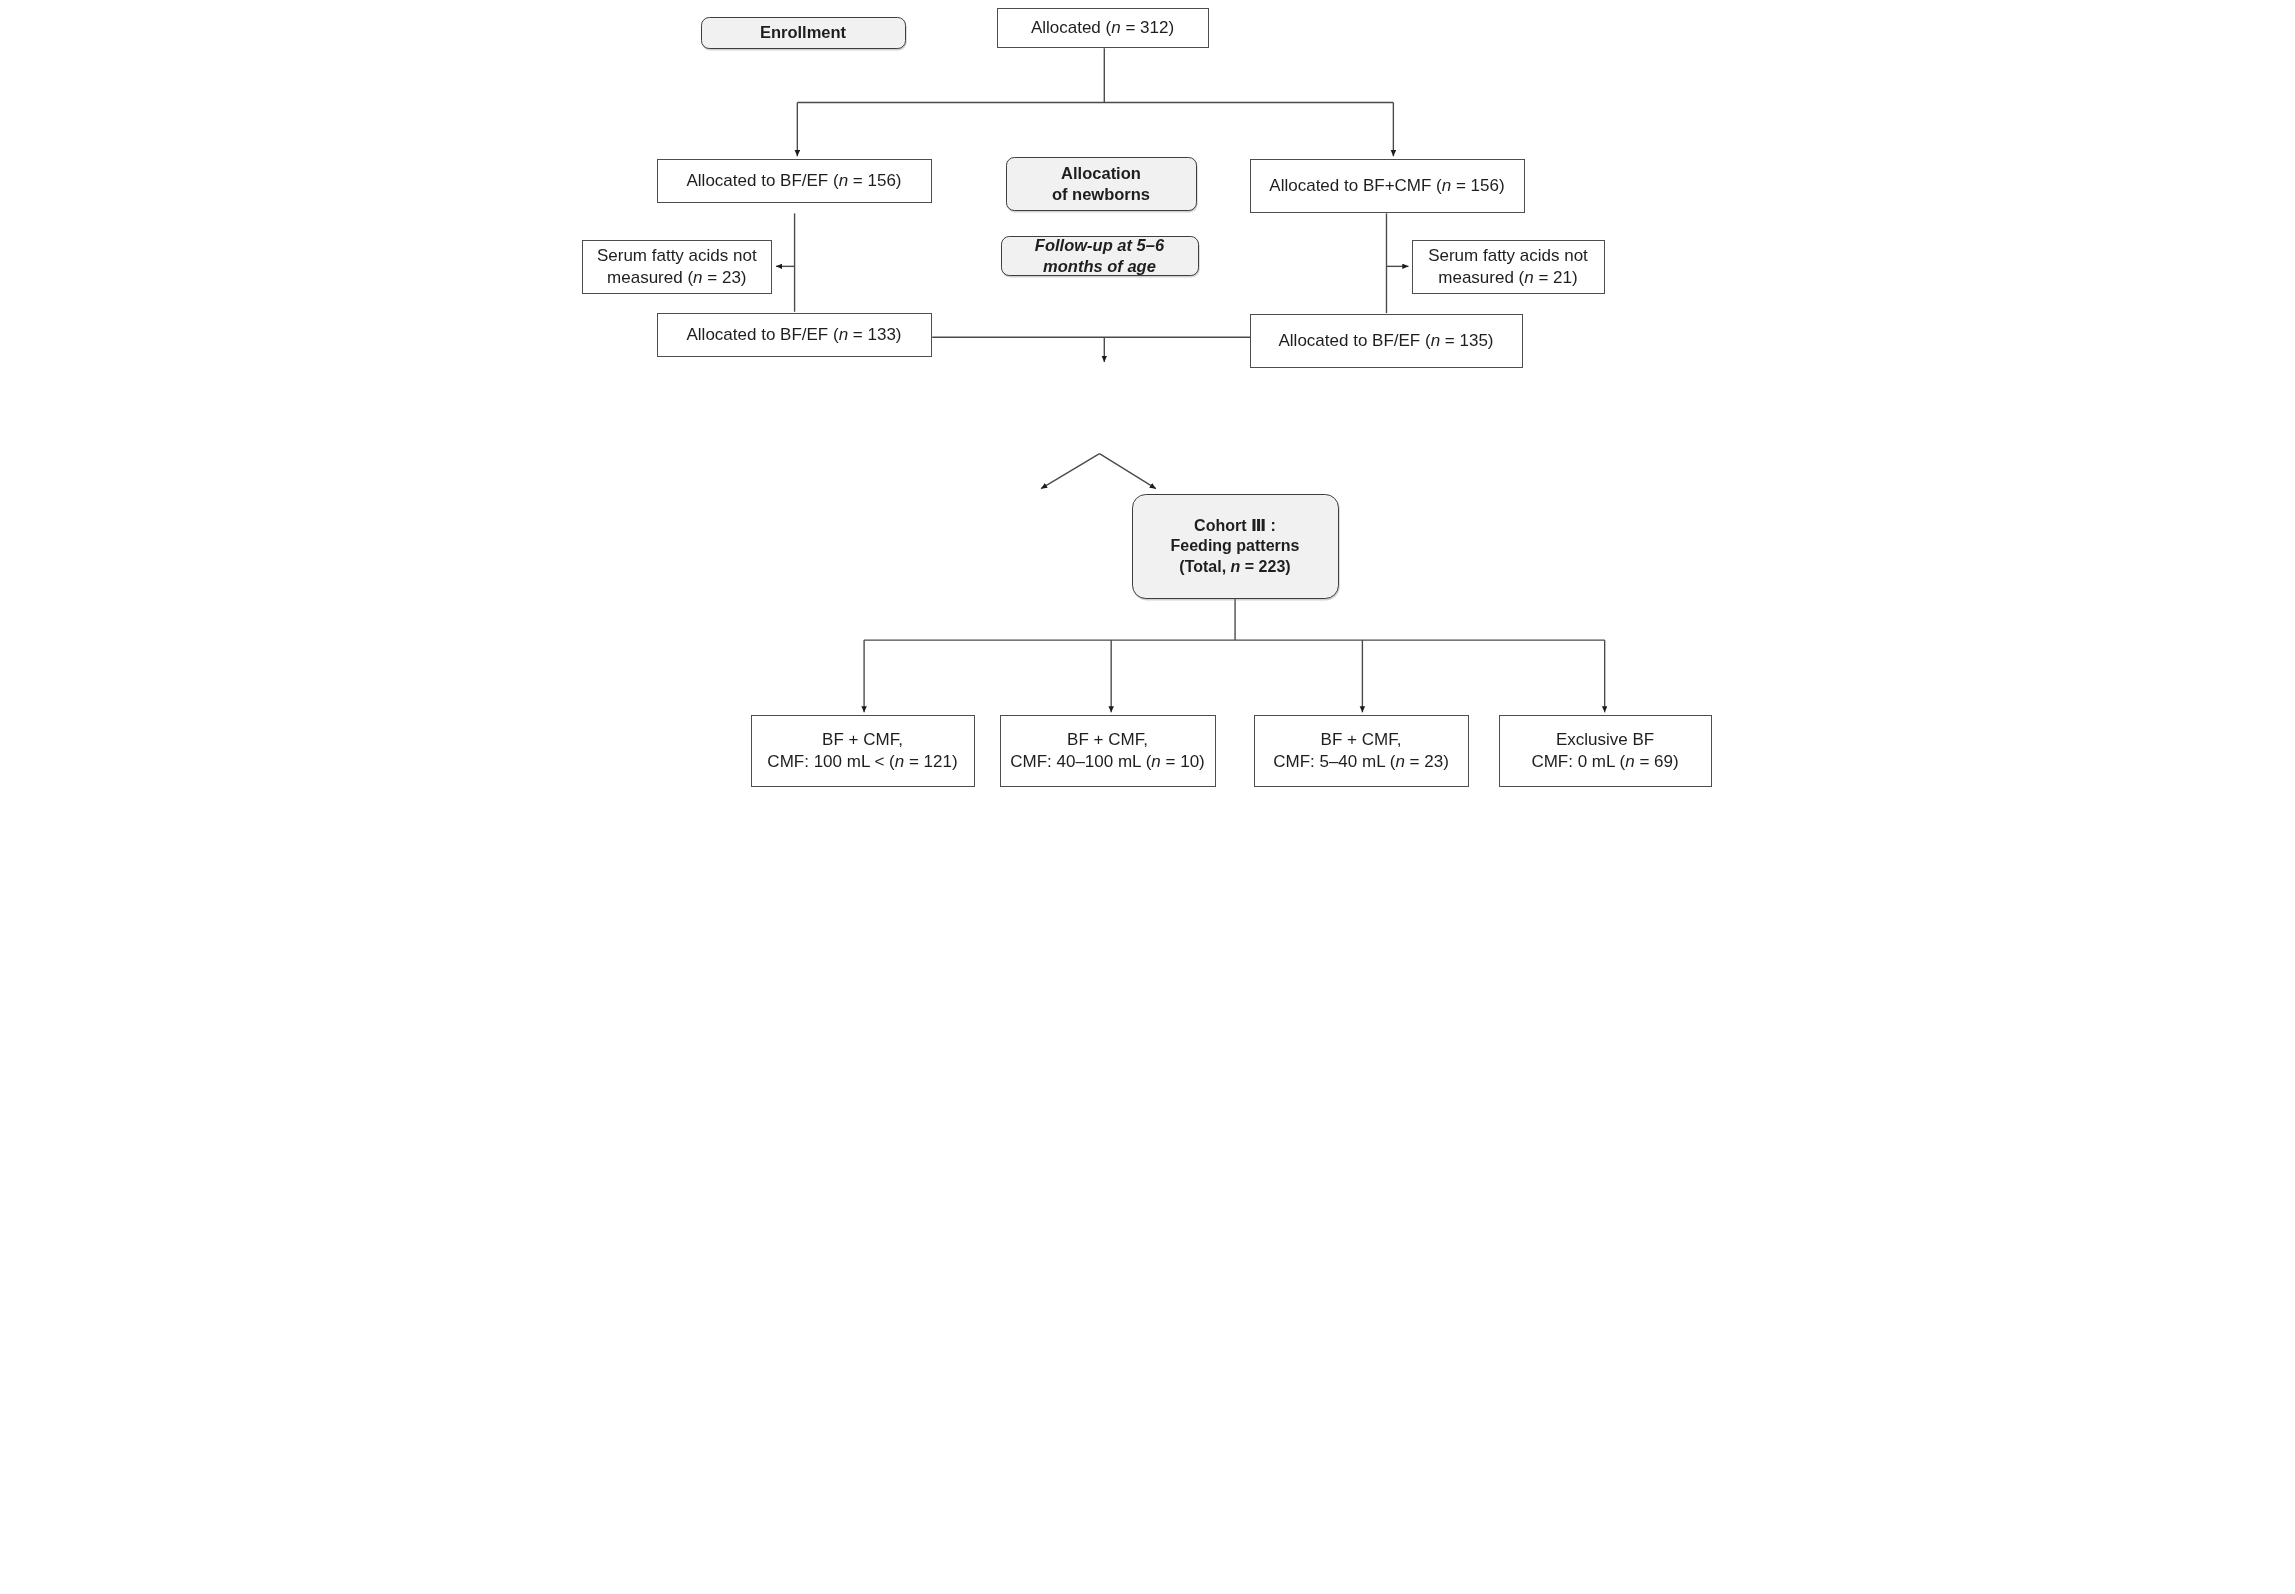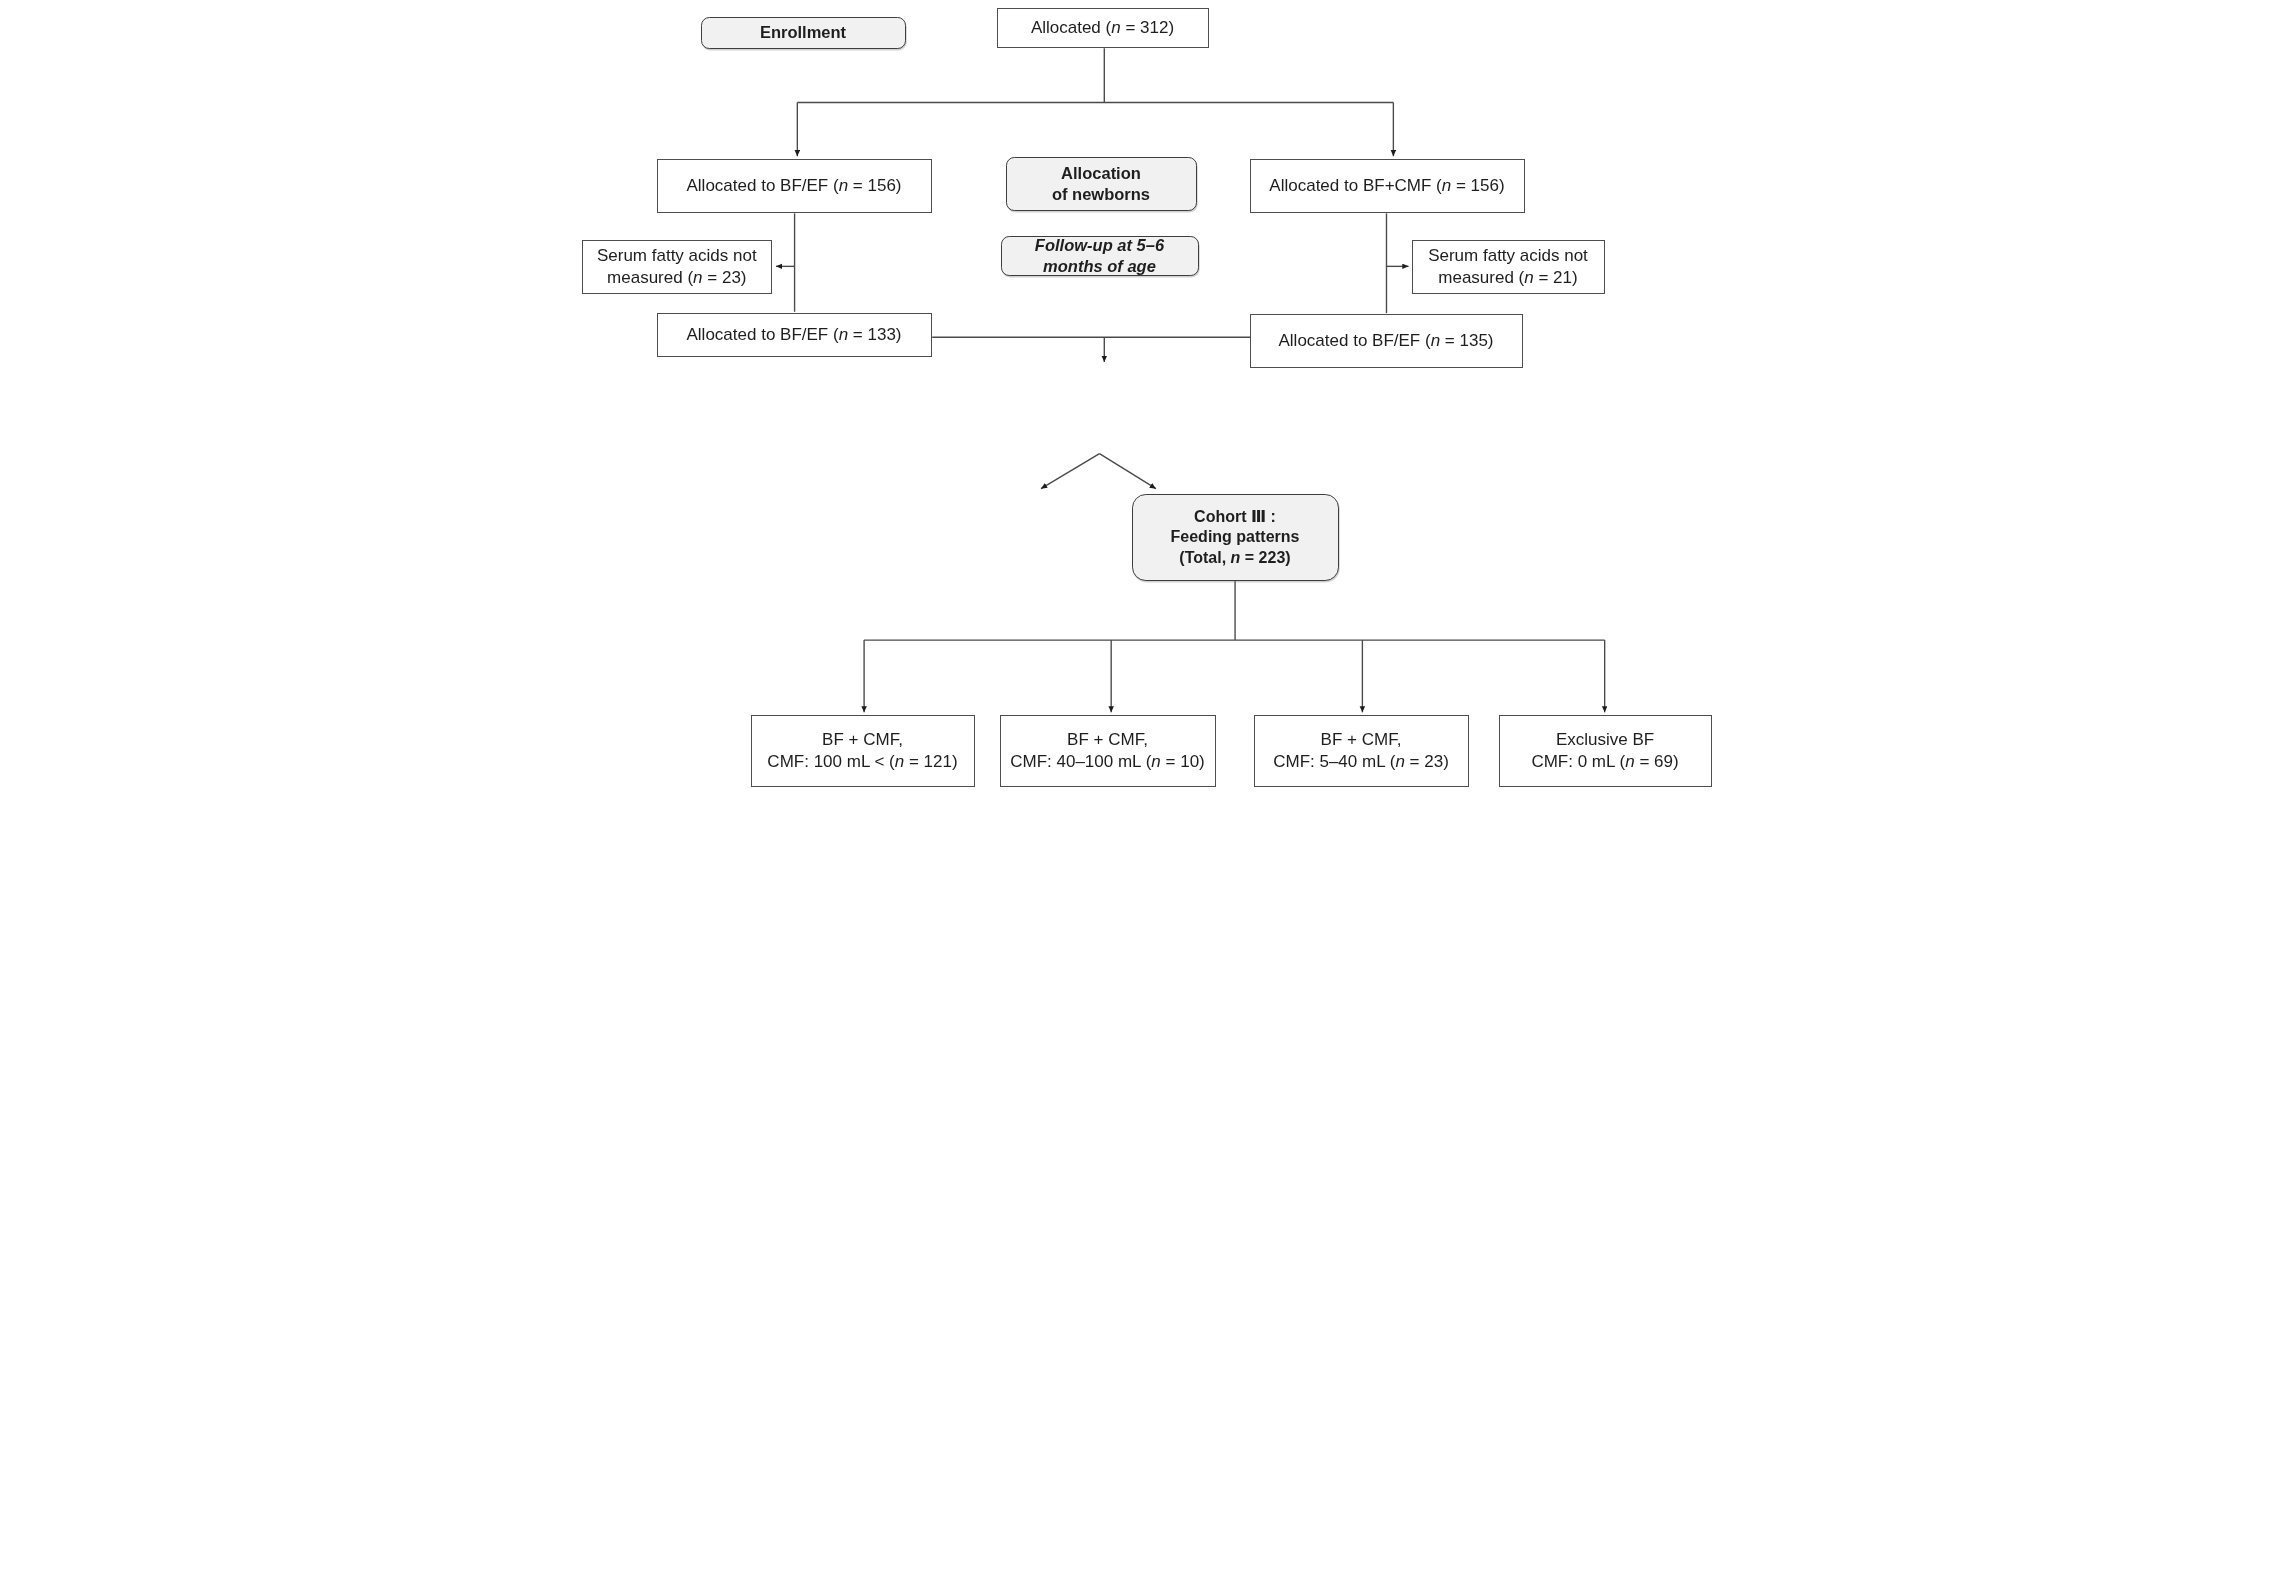--- a/index.html
+++ b/index.html
@@ -93,21 +93,21 @@
 
   <div class="node gray" style="left:427px; top:236px; width:198px; height:40px;font-style:italic;">
     <div class="ln">Follow-up at 5–6</div>
     <div class="ln">months of age</div>
   </div>
 
   <div class="node" style="left:423px; top:8.3px; width:212px; height:40px;">
     <div class="ln"><span>Allocated (</span><span class="nvar">n</span><span> = 312)</span></div>
   </div>
 
-  <div class="node" style="left:83px; top:159px; width:275px; height:54px;">
+  <div class="node" style="left:83px; top:159px; width:275px; height:44px;">
     <div class="ln"><span>Allocated to BF/EF (</span><span class="nvar">n</span><span> = 156)</span></div>
   </div>
 
   <div class="node" style="left:676px; top:159px; width:275px; height:54px;">
     <div class="ln"><span>Allocated to BF+CMF (</span><span class="nvar">n</span><span> = 156)</span></div>
   </div>
 
   <div class="node" style="left:8.3px; top:240px; width:190px; height:54px;">
     <div class="ln">Serum fatty acids not</div>
     <div class="ln"><span>measured (</span><span class="nvar">n</span><span> = 23)</span></div>
@@ -121,21 +121,21 @@
   <div class="node" style="left:83px; top:313px; width:275px; height:44px;">
     <div class="ln"><span>Allocated to BF/EF (</span><span class="nvar">n</span><span> = 133)</span></div>
   </div>
 
   <div class="node" style="left:676px; top:314px; width:273px; height:54px;">
     <div class="ln"><span>Allocated to BF/EF (</span><span class="nvar">n</span><span> = 135)</span></div>
   </div>
 
 
 
-  <div class="node gray cohort" style="left:558px; top:494px; width:207px; height:87px;">
+  <div class="node gray cohort" style="left:558px; top:494px; width:207px; height:105px;">
     <div class="ln">Cohort Ⅲ :</div>
     <div class="ln">Feeding patterns</div>
     <div class="ln"><span>(Total, </span><span class="nvar">n</span><span> = 223)</span></div>
   </div>
 
   <div class="node" style="left:177px; top:715px; width:224px; height:72px;">
     <div class="ln">BF + CMF,</div>
     <div class="ln"><span>CMF: 100 mL &lt; (</span><span class="nvar">n</span><span> = 121)</span></div>
   </div>
 

